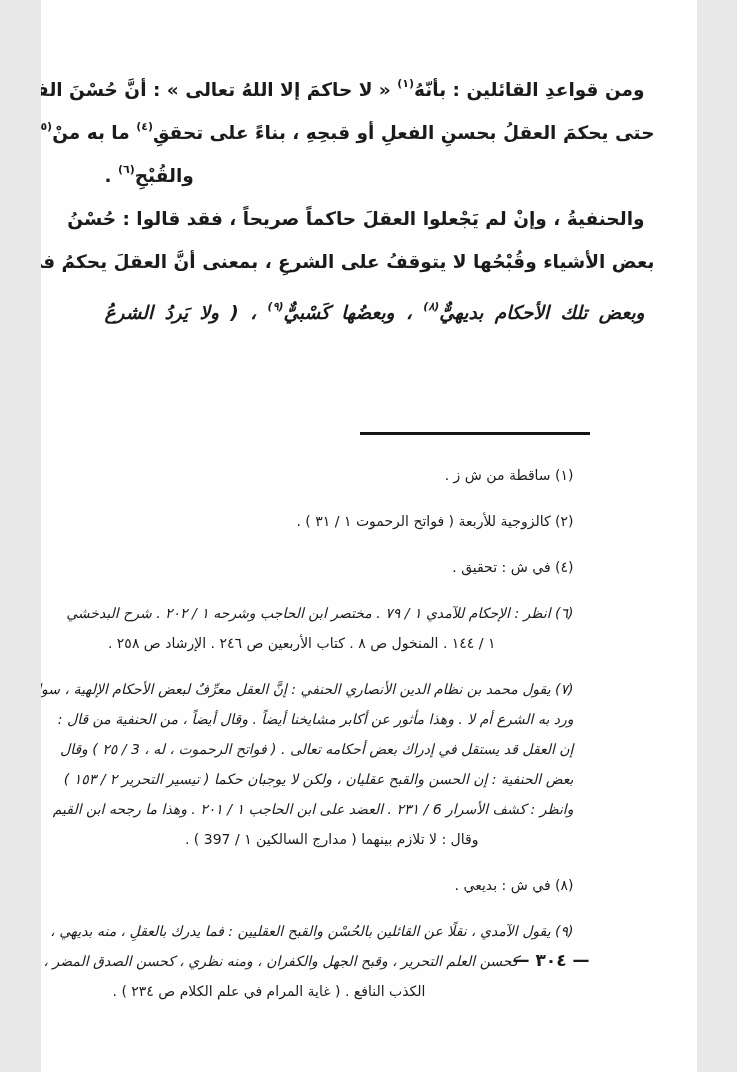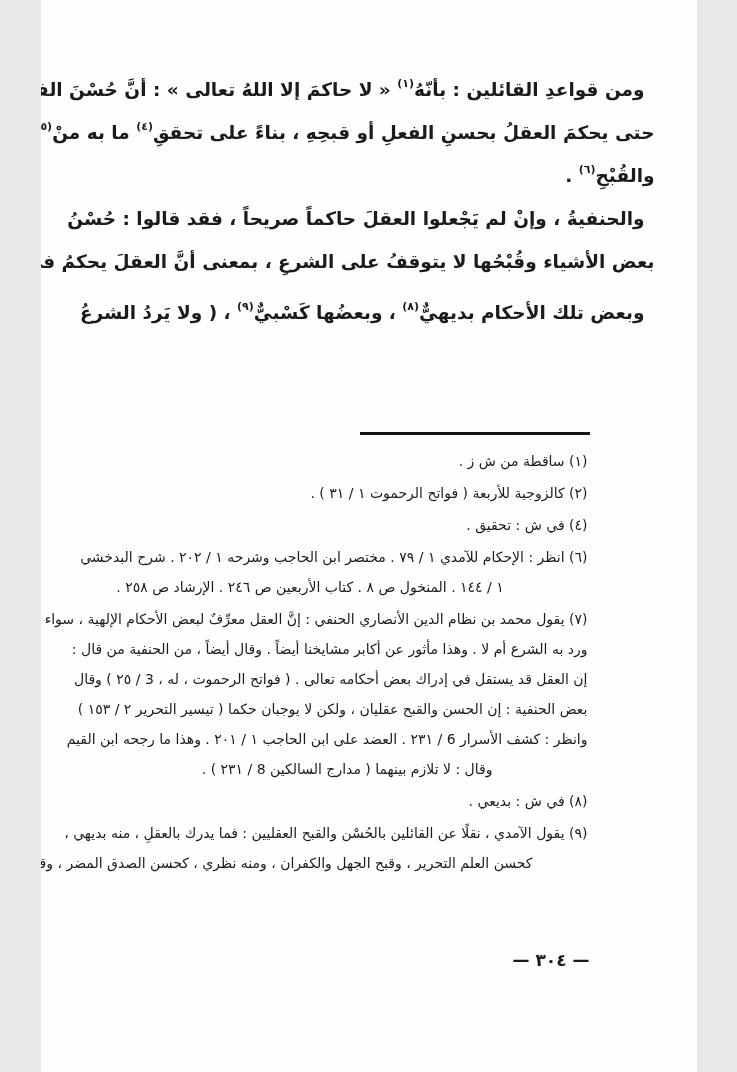--- a/index.html
+++ b/index.html
@@ -22,31 +22,31 @@
   .body-text {
     position: absolute;
     top: 68px;
     right: 42px;
     left: 64px;
     font-size: 18.5px;
     font-weight: 600;
     line-height: 43px;
   }
   .paragraph { margin: 0; }
-  .body-text .paragraph:nth-child(3) { margin-top: 8px; }
+  .body-text .paragraph:nth-child(3) { margin-top: 8px; font-style: italic; }
   .bline {
     white-space: nowrap;
     direction: rtl;
   }
   .bline.fill {
     text-align: justify;
     text-align-last: justify;
   }
   .bline.endline {
-    text-align: right;
+    text-align: left;
   }
   .bline.pindent {
     padding-right: 10px;
   }
   .fn-ref {
     font-size: 11px;
     font-weight: 600;
     line-height: 0;
     position: relative;
     top: -2px;
@@ -65,28 +65,29 @@
   
   .footnotes {
     position: absolute;
     top: 444px;
     right: 107px;
     left: 68px;
     font-size: 14px;
     font-weight: 400;
     line-height: 30px;
   }
-  .footnote { margin: 2px; }
+  .footnote { margin: 16px; }
   .fline {
     white-space: nowrap;
     direction: rtl;
   }
   .fline.fill {
     text-align: justify;
     text-align-last: justify;
+    font-style: italic;
   }
   .fline.endline {
     text-align: right;
   }
   .fn-marker {
     letter-spacing: 0;
   }
   
   .page-number {
     position: absolute;
@@ -132,24 +133,25 @@
       <div class="footnote">
         <div class="fline fill"><span class="fn-marker">(٦)</span> انظر : الإحكام للآمدي ١ / ٧٩ . مختصر ابن الحاجب وشرحه ١ / ٢٠٢ . شرح البدخشي</div>
         <div class="fline endline" style="padding-right: 78px; text-align: center;">١ / ١٤٤ . المنخول ص ٨ . كتاب الأربعين ص ٢٤٦ . الإرشاد ص ٢٥٨ .</div>
       </div>
       <div class="footnote">
         <div class="fline fill"><span class="fn-marker">(٧)</span> يقول محمد بن نظام الدين الأنصاري الحنفي : إنَّ العقل معرِّفٌ لبعض الأحكام الإلهية ، سواء</div>
         <div class="fline fill">ورد به الشرع أم لا . وهذا مأثور عن أكابر مشايخنا أيضاً . وقال أيضاً ، من الحنفية من قال :</div>
         <div class="fline fill">إن العقل قد يستقل في إدراك بعض أحكامه تعالى . ( فواتح الرحموت ، له ، 3 / ٢٥ ) وقال</div>
         <div class="fline fill">بعض الحنفية : إن الحسن والقبح عقليان ، ولكن لا يوجبان حكما ( تيسير التحرير ٢ / ١٥٣ )</div>
         <div class="fline fill">وانظر : كشف الأسرار 6 / ٢٣١ . العضد على ابن الحاجب ١ / ٢٠١ . وهذا ما رجحه ابن القيم</div>
-        <div class="fline endline" style="padding-right: 95px;">وقال : لا تلازم بينهما ( مدارج السالكين 8 / ٢٣١ ) .</div>
+        <div class="fline endline" style="padding-right: 95px;">وقال : لا تلازم بينهما ( مدارج السالكين ١ / 397 ) .</div>
       </div>
       <div class="footnote">
         <div class="fline endline"><span class="fn-marker">(٨)</span> في ش : بديعي .</div>
       </div>
       <div class="footnote">
         <div class="fline fill"><span class="fn-marker">(٩)</span> يقول الآمدي ، نقلًا عن القائلين بالحُسْن والقبح العقليين : فما يدرك بالعقلِ ، منه بديهي ،</div>
         <div class="fline fill" style="padding-right: 55px;">كحسن العلم التحرير ، وقبح الجهل والكفران ، ومنه نظري ، كحسن الصدق المضر ، وقبح</div>
+        <div class="fline endline" style="padding-right: 148px;">الكذب النافع . ( غاية المرام في علم الكلام ص ٢٣٤ ) .</div>
       </div>
     </div>
   <div class="page-number">— ٣٠٤ —</div>
 </div>
 
 </body></html>

